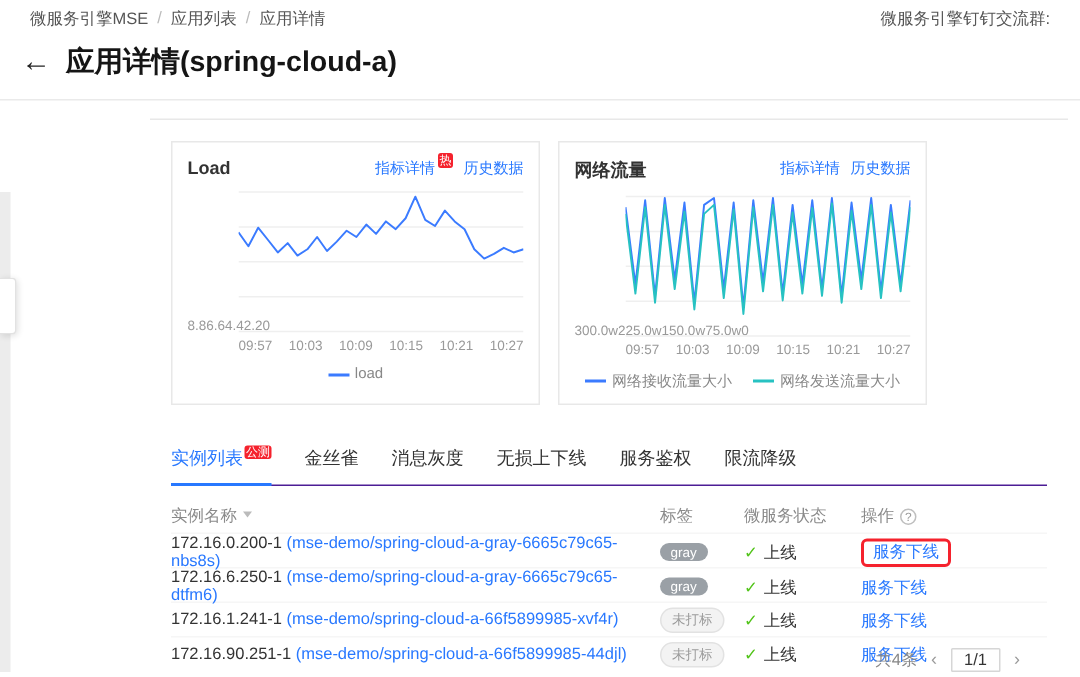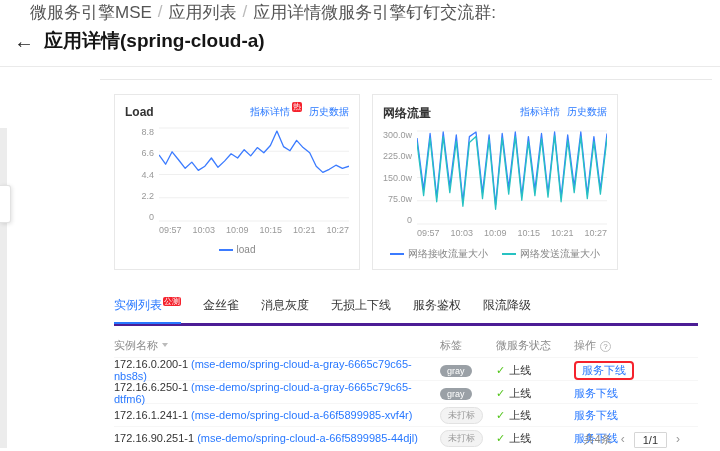--- a/index.html
+++ b/index.html
@@ -1,20 +1,20 @@
 <!DOCTYPE html>
 <html><head>
 <meta charset="utf-8">
 <style>
   * { margin:0; padding:0; box-sizing:border-box; }
   body { font-family:"Liberation Sans","DejaVu Sans",sans-serif; background:#fff; }
   .screen { width:720px; height:451px; position:relative; overflow:hidden; background:#fff; color:#333; }
 
   
-  .topbar { height:24px; display:flex; align-items:center; padding:0 30px; font-size:17px; color:#555; }
+  .topbar { height:24px; display:flex; justify-content:space-between; align-items:center; padding:0 20px; font-size:11px; color:#555; }
   .crumbs { display:flex; align-items:center; }
   .crumb { cursor:pointer; }
   .crumb-sep { margin:0 6px; color:#bbb; }
   .topbar-right { color:#555; cursor:pointer; }
 
   
   .titlebar { padding:4px 14px 12px; border-bottom:1px solid #eaeaea; display:flex; align-items:center; gap:10px; }
   .back { font-size:20px; color:#222; cursor:pointer; line-height:1; }
   .page-title { font-size:19px; font-weight:bold; color:#151515; }
 
@@ -27,31 +27,31 @@
 
   
   .charts { display:flex; gap:12px; }
   .chart-box { width:246px; border:1px solid #e8e8e8; padding:10px 10px 8px; background:#fff; }
   .chart-head { display:flex; justify-content:space-between; align-items:flex-start; margin-bottom:8px; }
   .chart-title { font-size:12px; font-weight:bold; color:#333; }
   .chart-links { font-size:10px; display:flex; gap:7px; align-items:flex-start; }
   .chart-links a { color:#2878ff; text-decoration:none; cursor:pointer; }
   .hot-badge { font-size:8px; background:#f5222d; color:#fff; border-radius:2px; padding:0 1px; line-height:10px; margin-left:-5px; transform:translateY(-3px); }
   .chart-body { display:flex; }
-  .y-axis { width:34px; height:95px; display:flex; flex-direction:column; justify-content:space-between; align-items:flex-end; padding-right:5px; font-size:9px; color:#999; }
+  .y-axis { width:34px; height:95px; display:flex; flex-direction:row; justify-content:space-between; align-items:flex-end; padding-right:5px; font-size:9px; color:#999; }
   .plot { flex:1; height:95px; }
   .x-axis { display:flex; justify-content:space-between; margin-left:34px; margin-top:3px; font-size:9px; color:#999; }
   .legend { display:flex; justify-content:center; gap:14px; margin-top:9px; font-size:10px; color:#888; align-items:center; }
   .legend-item { display:flex; align-items:center; cursor:pointer; }
   .sw { width:14px; height:2px; display:inline-block; margin-right:4px; }
   .sw-blue { background:#3b7bff; }
   .sw-teal { background:#27c2c2; }
 
   
-  .tabs { display:flex; gap:22px; margin-top:22px; border-bottom:3px solid #4c1d95; font-size:12px; color:#333; }
+  .tabs { display:flex; gap:22px; margin-top:22px; border-bottom:1px solid #4c1d95; font-size:12px; color:#333; }
   .tab { padding:5px 0 8px; cursor:pointer; }
   .tab.active { color:#2878ff; border-bottom:2px solid #2878ff; margin-bottom:-1px; }
   .tab-badge { font-size:8px; background:#f5222d; color:#fff; border-radius:2px; padding:0 1px; line-height:10px; vertical-align:super; margin-left:1px; }
 
   
   .table { margin-top:8px; font-size:11px; }
   .tr { display:grid; grid-template-columns:326px 56px 78px 1fr; align-items:center; height:23px; }
   .tr.head { color:#8a8a8a; }
   .tr.row { border-top:1px solid #f6f6f6; color:#333; }
   .filter-icon { display:inline-block; width:0; height:0; border:3px solid transparent; border-top:4px solid #bbb; margin-left:4px; transform:translateY(1px); }

